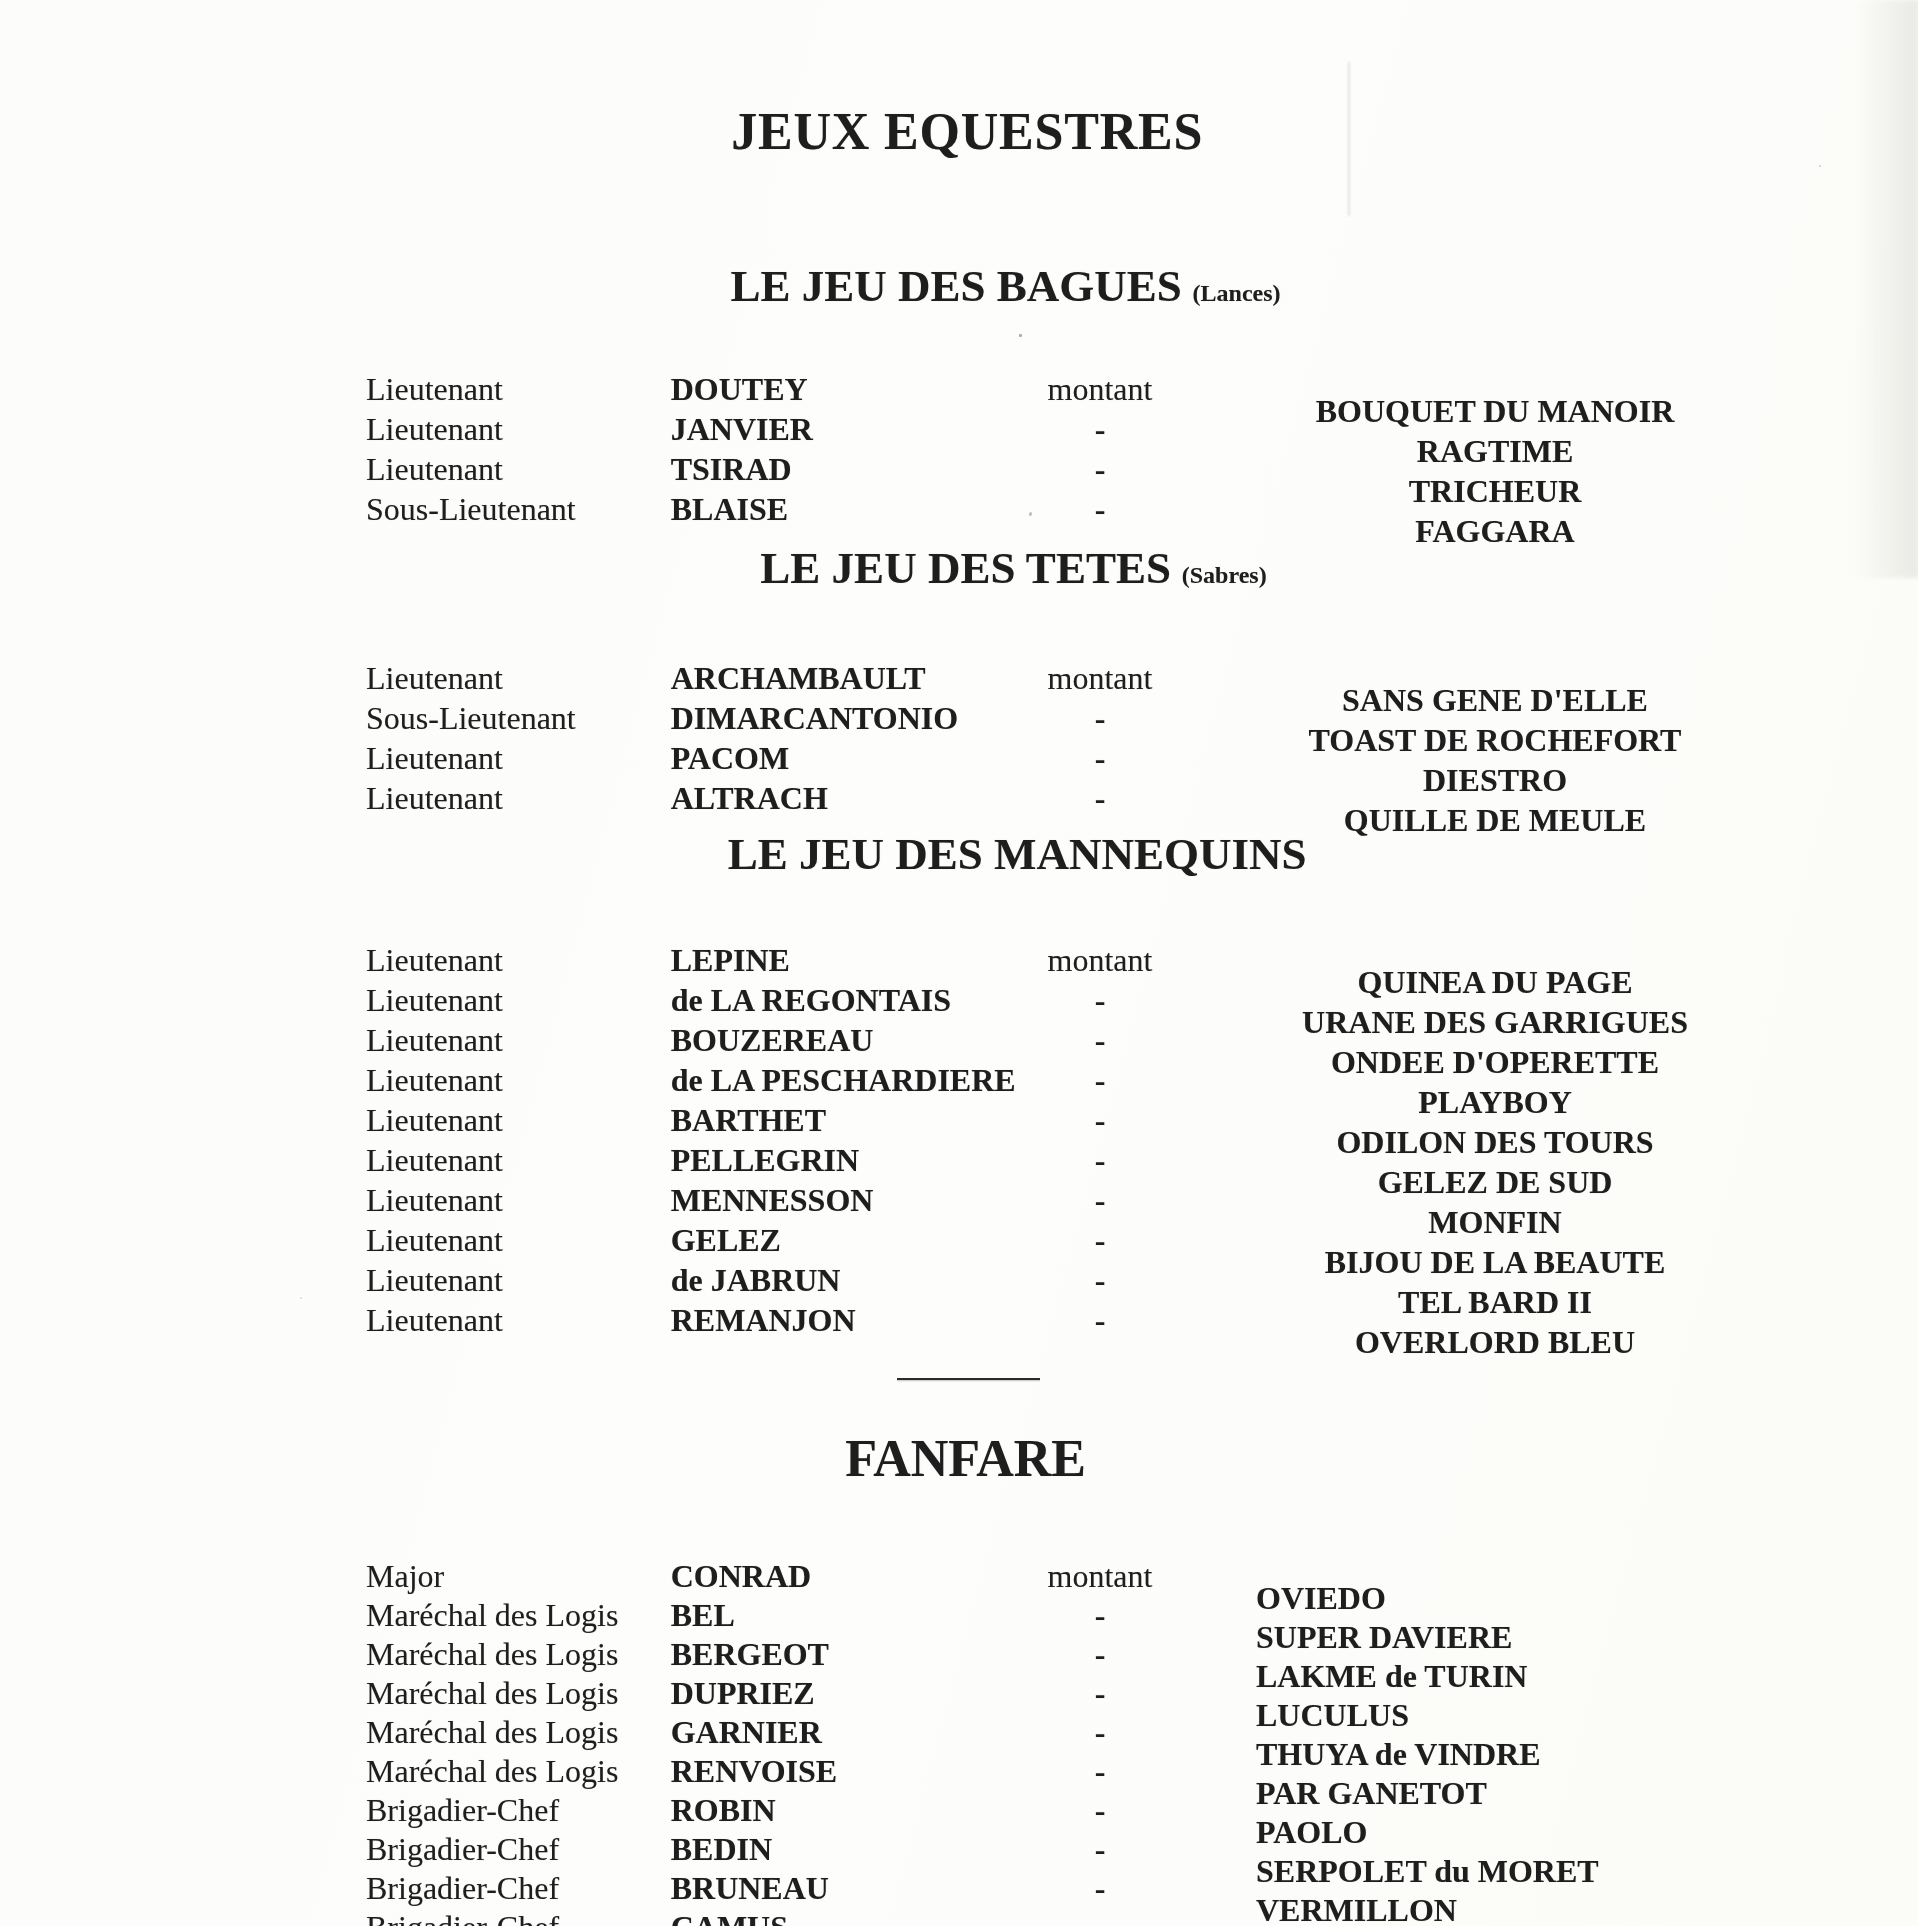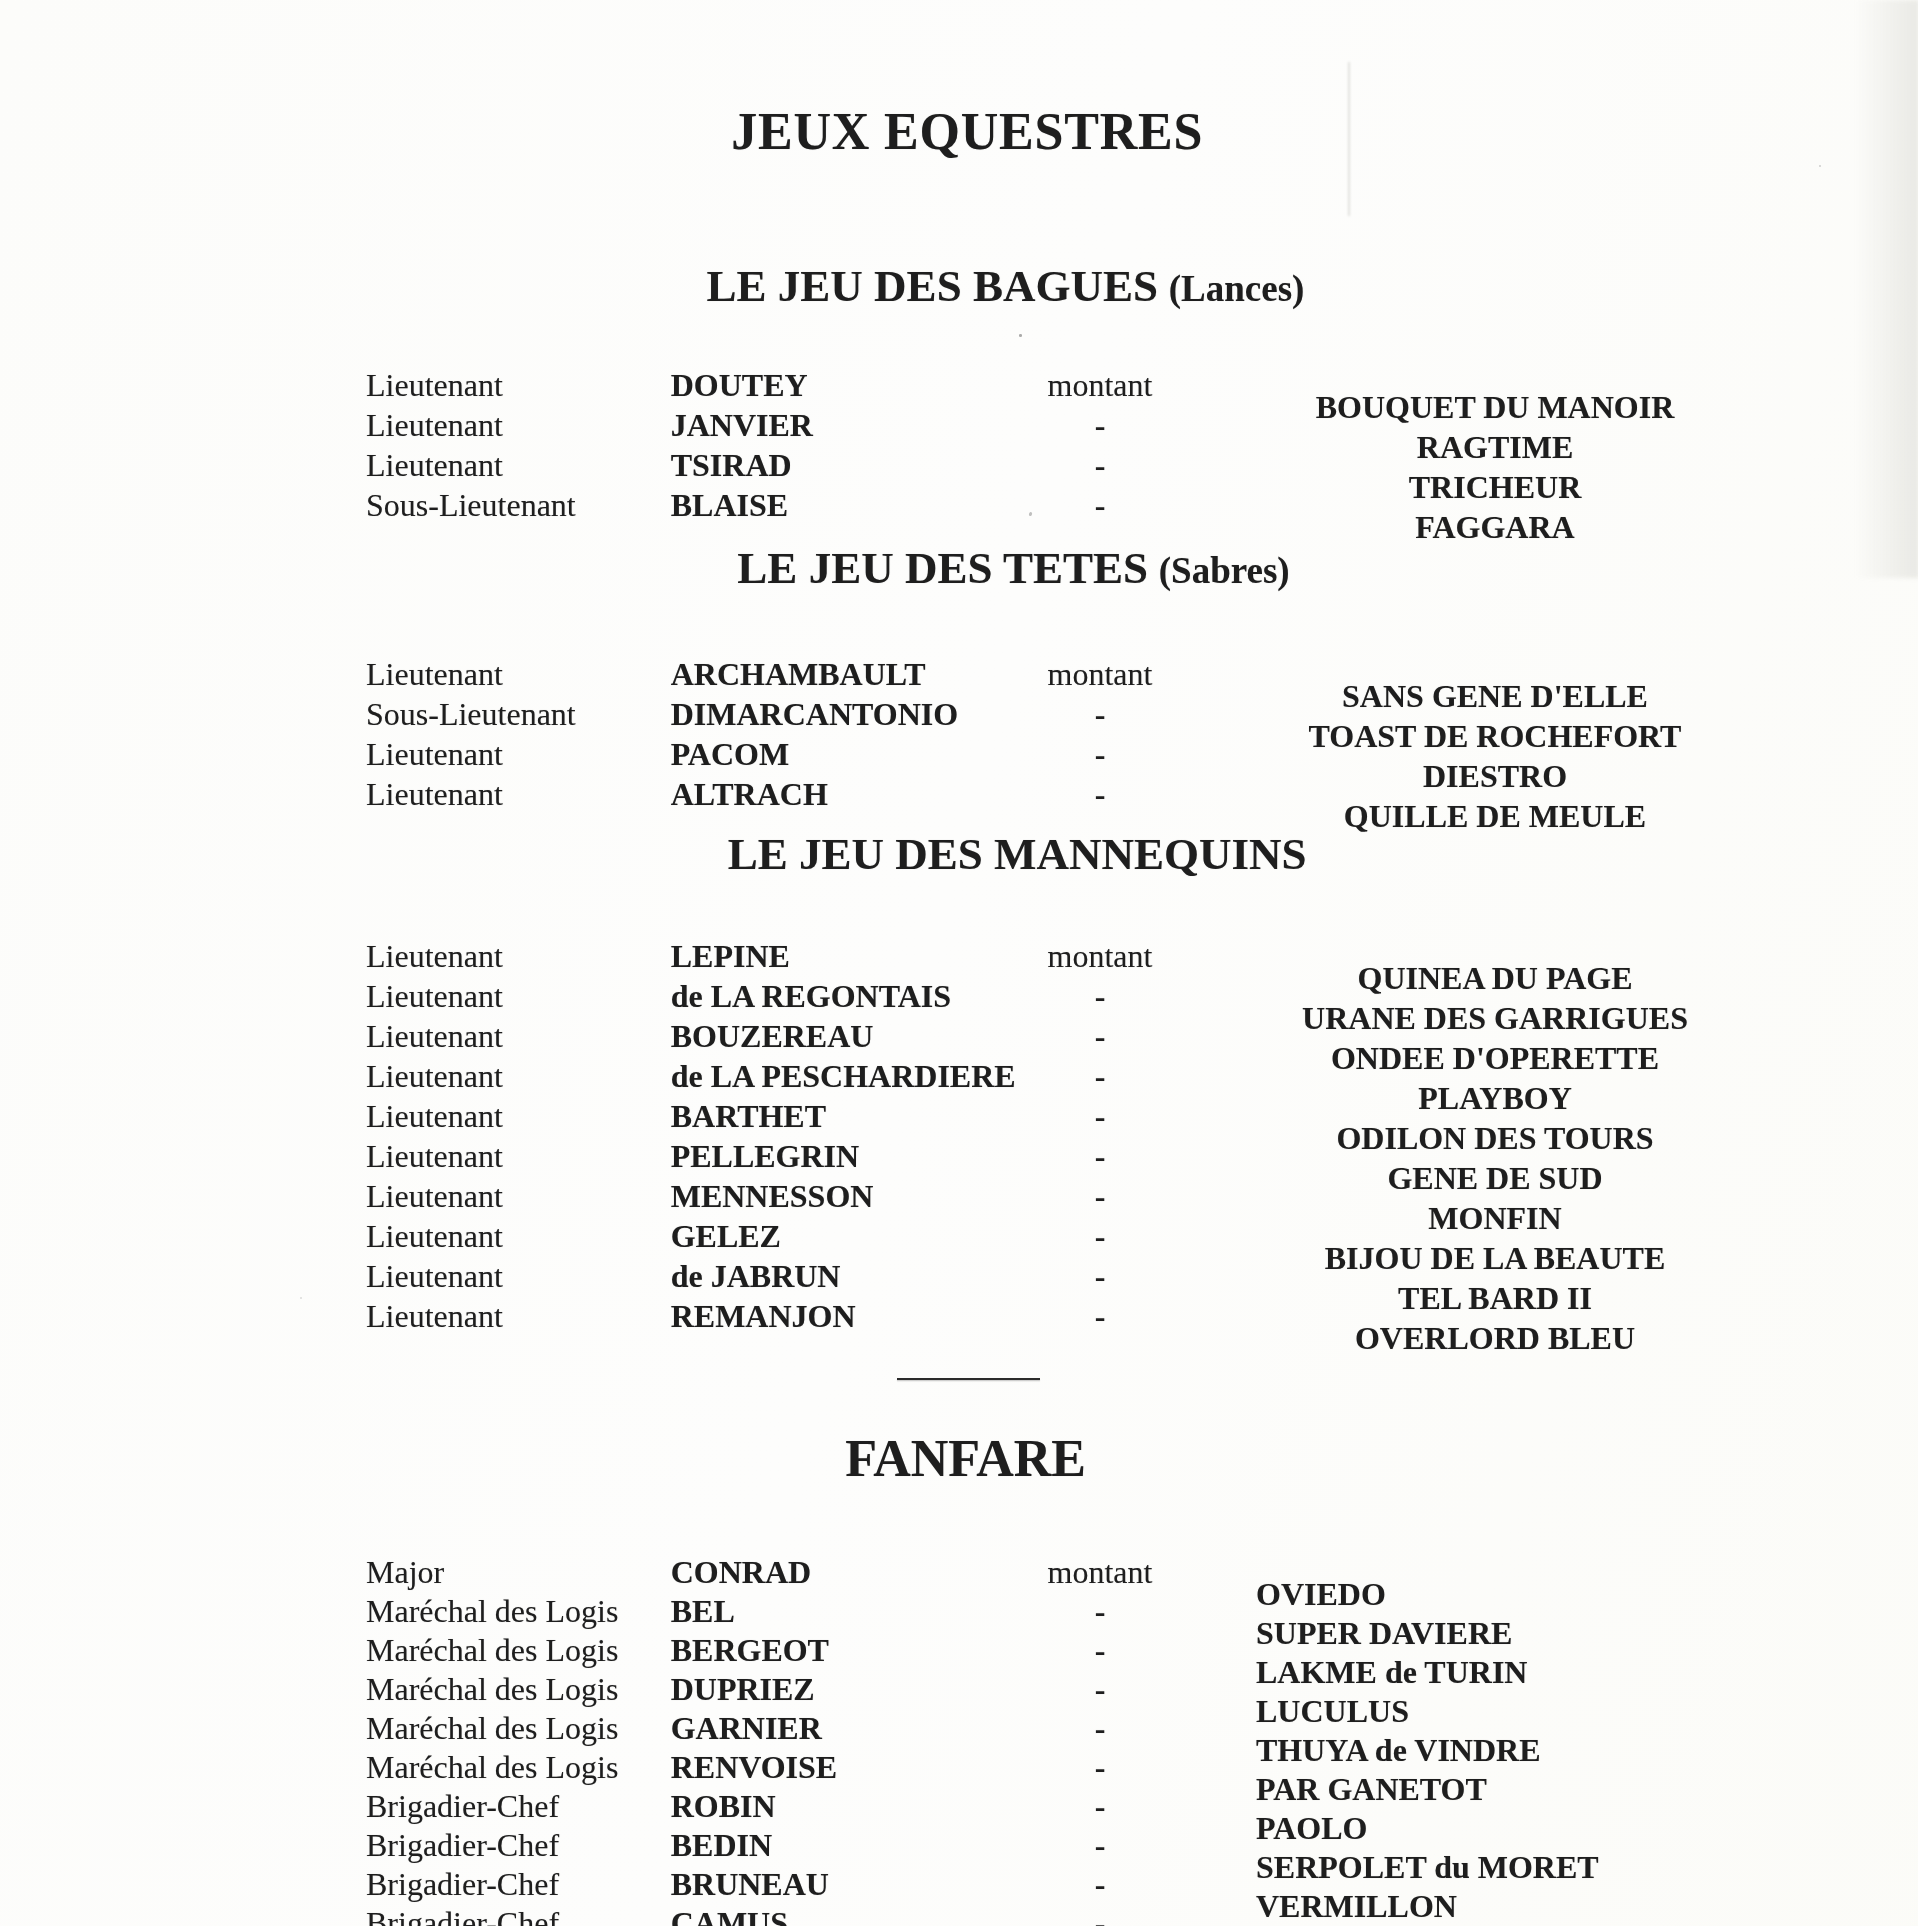--- a/index.html
+++ b/index.html
@@ -32,21 +32,21 @@
 
   .section { position: absolute; left: 0; width: 1919px; }
 
   .section-header {
     text-align: center;
     font-weight: bold;
     font-size: 45px;
     line-height: 50px;
     white-space: nowrap;
   }
-  .section-header .sub { font-size: 37px; margin-left: 10.8px; }
+  .section-header .sub { font-size: 24px; margin-left: 10.8px; }
 
   .s1 { top: 261px; }
   .s1 .section-header { transform: translateX(46px); }
   .s1 .rows { margin-top: 31px; }
 
   .s2 { top: 543px; }
   .s2 .section-header { transform: translateX(54px); }
   .s2 .rows { margin-top: 38px; }
 
   .s3 { top: 829px; }
@@ -218,21 +218,21 @@
     <span class="rank">Lieutenant</span>
     <span class="name">BARTHET</span>
     <span class="mid dash">-</span>
     <span class="horse">ODILON DES TOURS</span>
   </div>
 
   <div class="row ink">
     <span class="rank">Lieutenant</span>
     <span class="name">PELLEGRIN</span>
     <span class="mid dash">-</span>
-    <span class="horse">GENE DE SUD</span>
+    <span class="horse">GELEZ DE SUD</span>
   </div>
 
   <div class="row ink">
     <span class="rank">Lieutenant</span>
     <span class="name">MENNESSON</span>
     <span class="mid dash">-</span>
     <span class="horse">MONFIN</span>
   </div>
 
   <div class="row ink">

